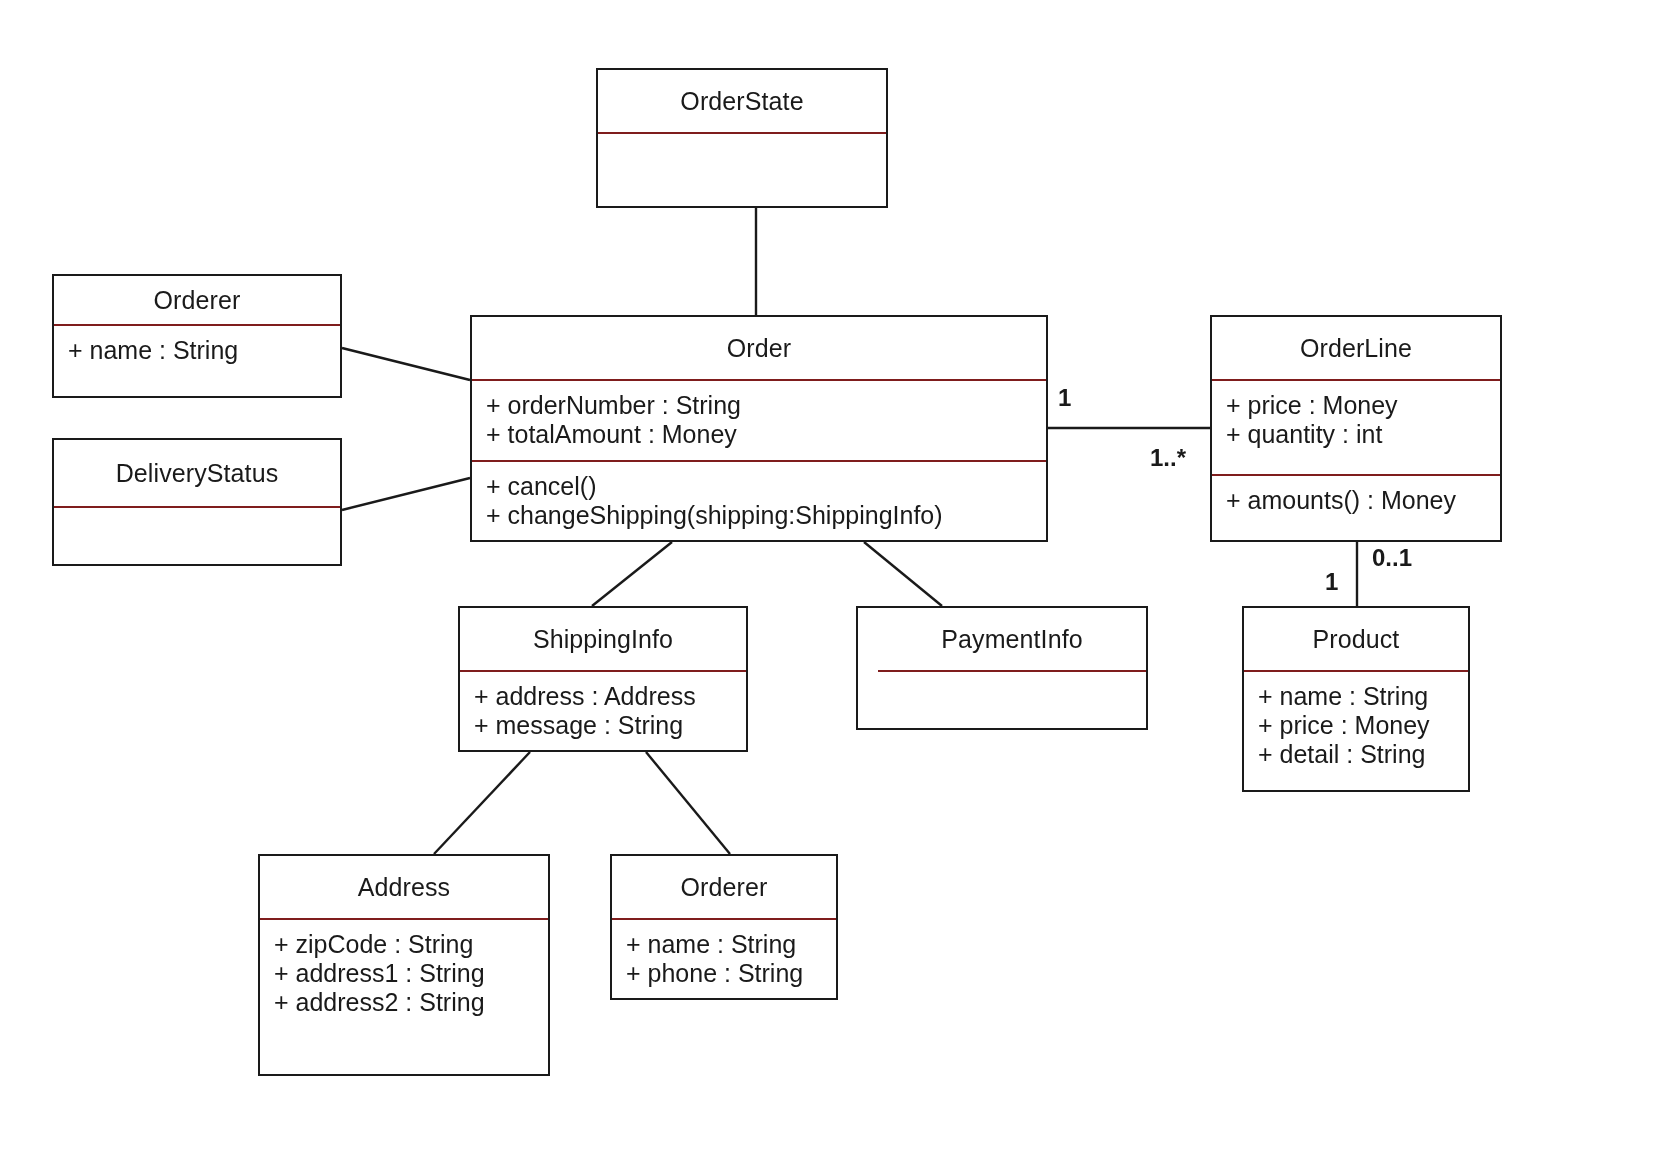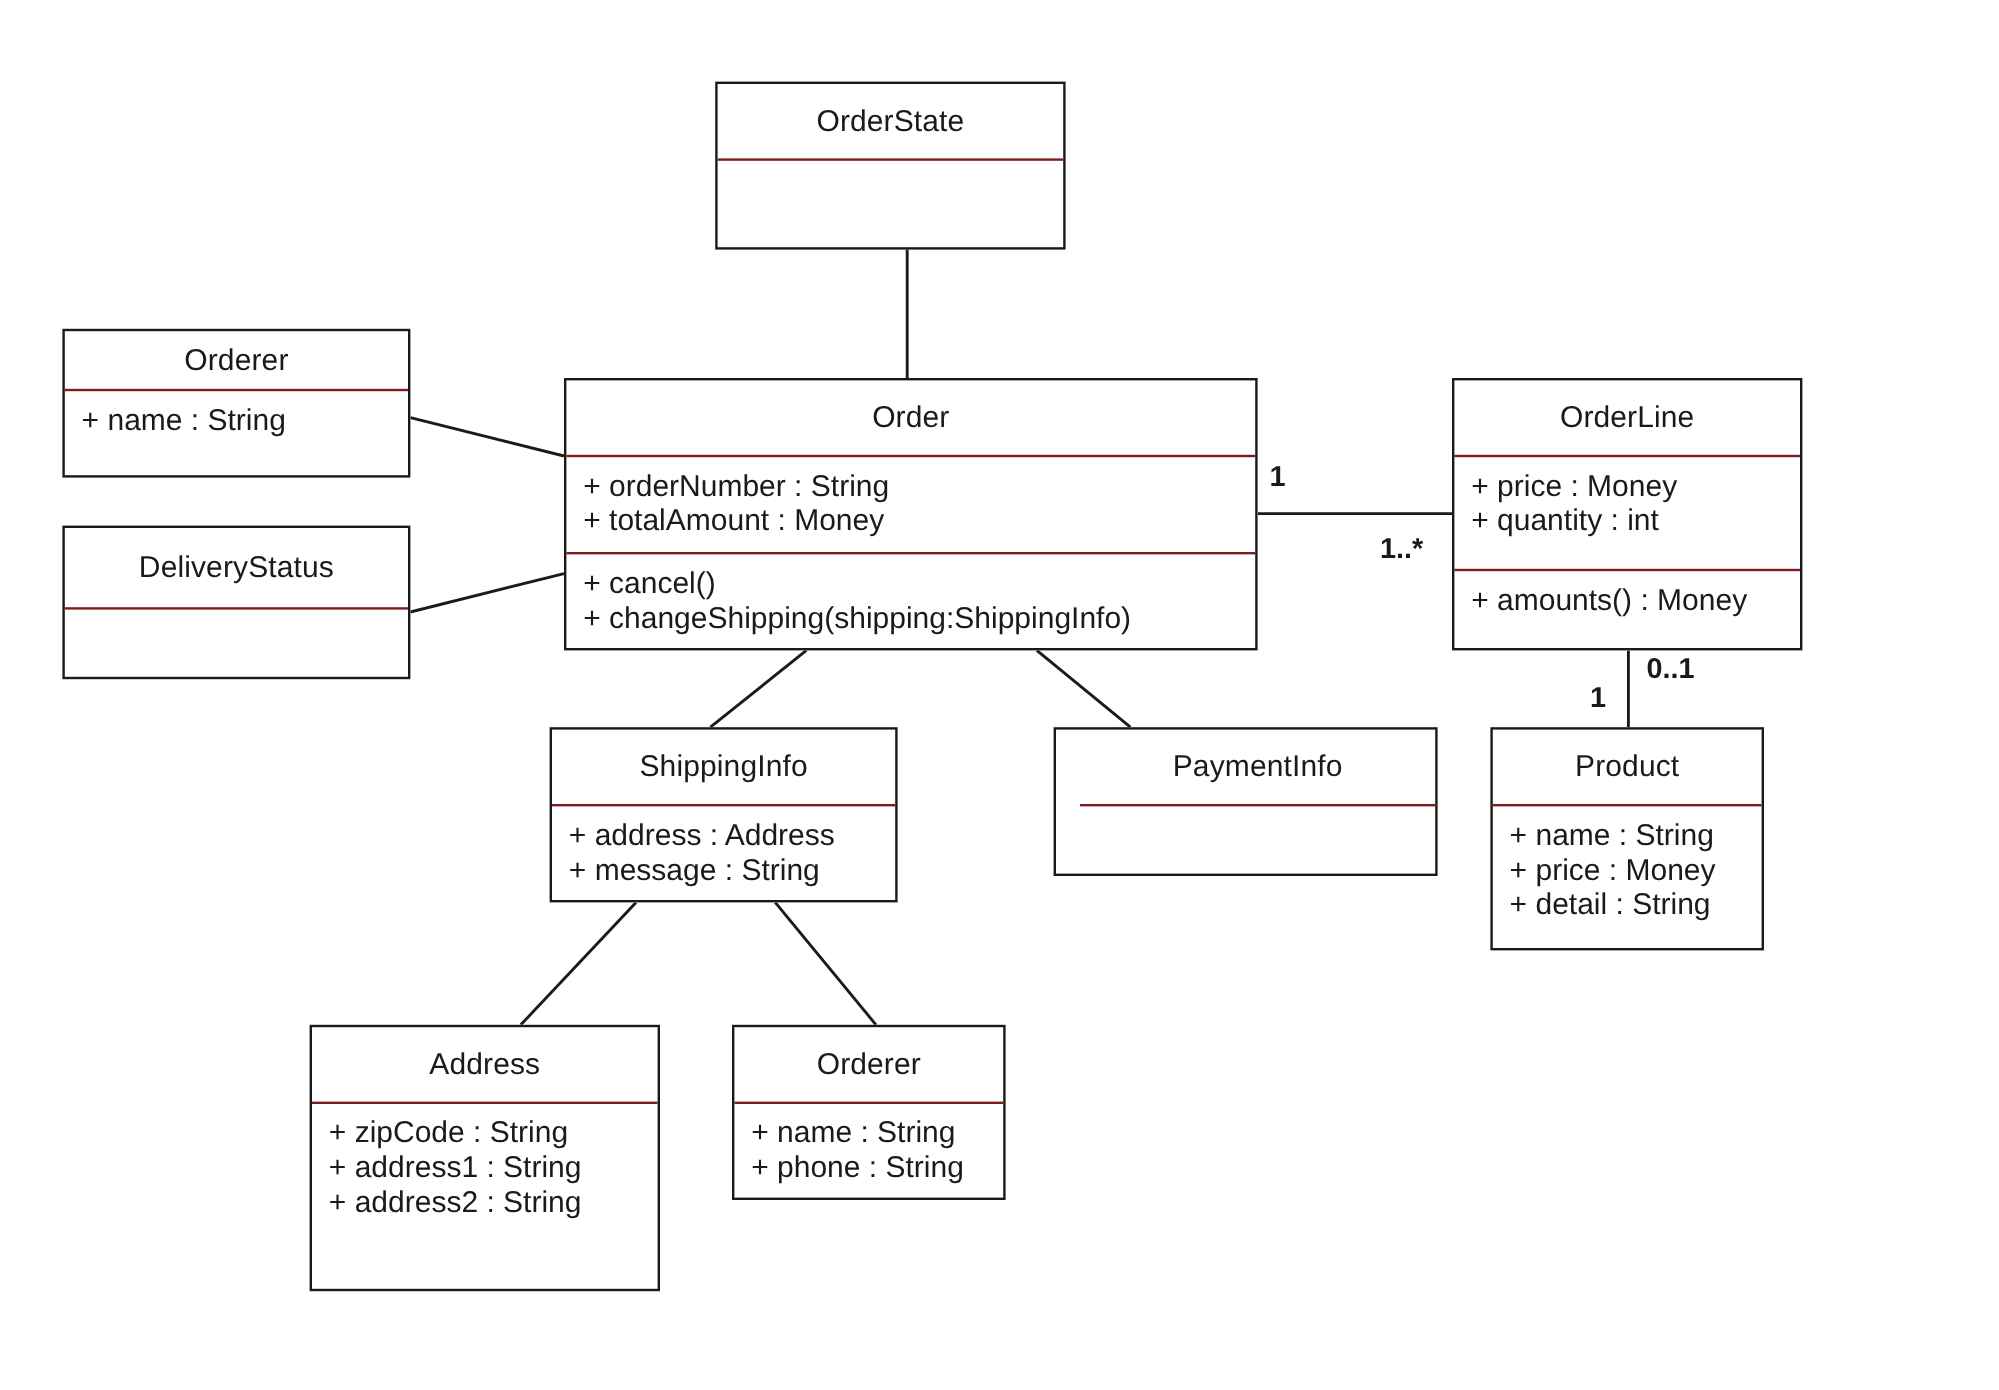--- a/index.html
+++ b/index.html
@@ -121,21 +121,21 @@
         <div class="uml-row">+ amounts() : Money</div>
       </div>
     </div>
     <div class="uml-class" style="left: 458px; top: 606px; width: 290px; height: 146px;">
       <div class="uml-name" style="height: 62px;">ShippingInfo</div>
       <div class="uml-compartment">
         <div class="uml-row">+ address : Address</div>
         <div class="uml-row">+ message : String</div>
       </div>
     </div>
-    <div class="uml-class" style="left: 878px; top: 606px; width: 320px; height: 124px; padding-left: 20px;">
+    <div class="uml-class" style="left: 856px; top: 606px; width: 292px; height: 124px; padding-left: 20px;">
       <div class="uml-name" style="height: 62px;">PaymentInfo</div>
       <div class="uml-compartment empty"></div>
     </div>
     <div class="uml-class" style="left: 1242px; top: 606px; width: 228px; height: 186px;">
       <div class="uml-name" style="height: 62px;">Product</div>
       <div class="uml-compartment">
         <div class="uml-row">+ name : String</div>
         <div class="uml-row">+ price : Money</div>
         <div class="uml-row">+ detail : String</div>
       </div>

